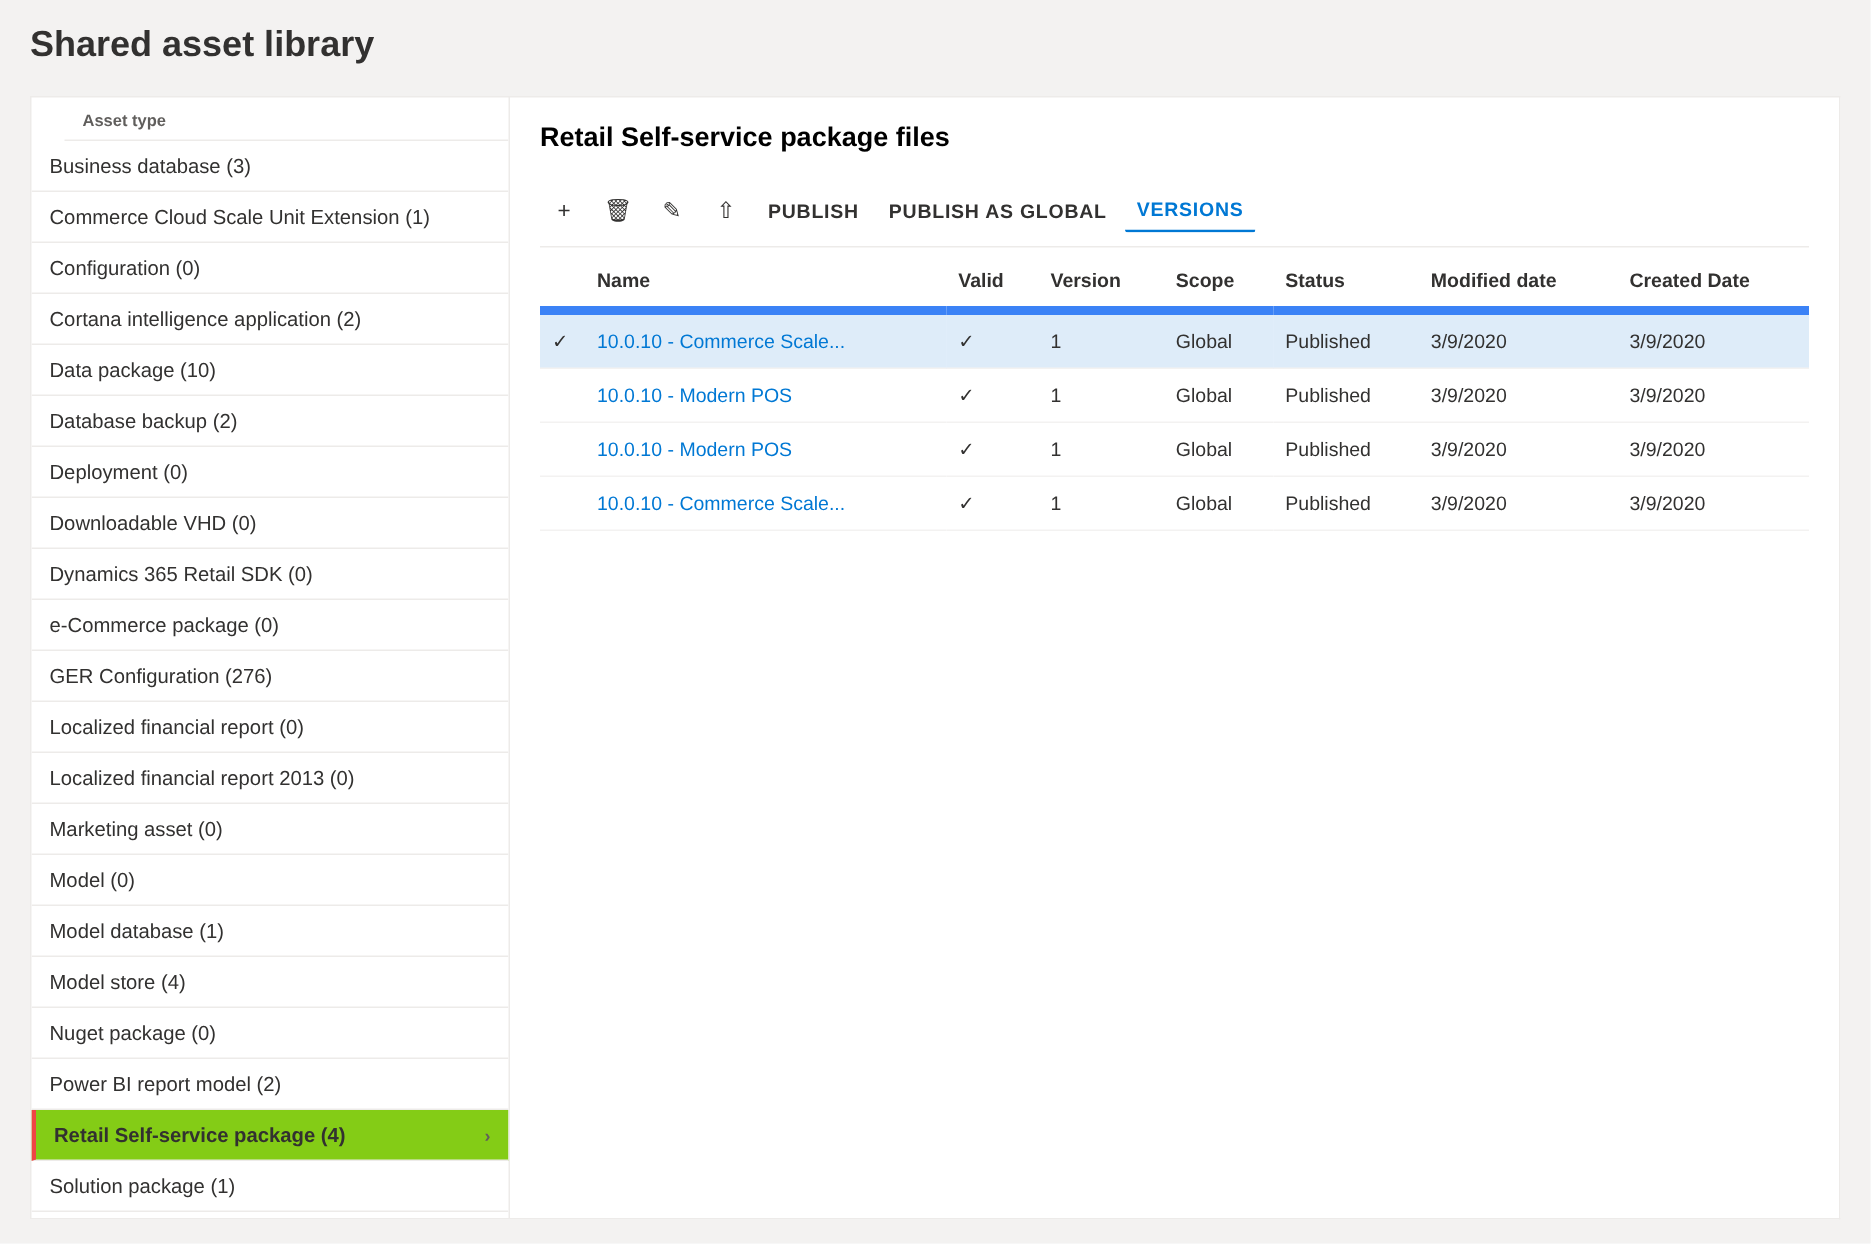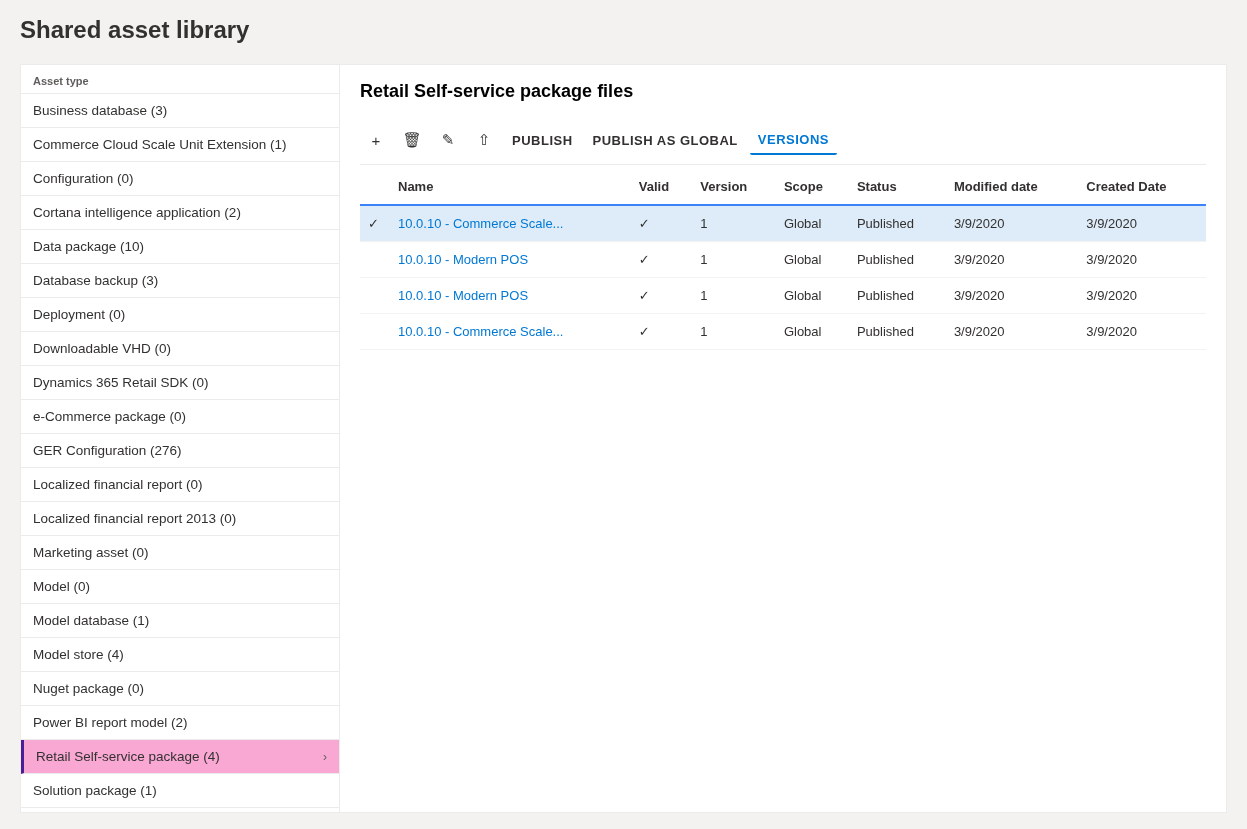--- a/index.html
+++ b/index.html
@@ -39,35 +39,36 @@
       flex-shrink: 0;
     }
     .sidebar-header {
       font-size: 11px;
       font-weight: 600;
       color: #605e5c;
       padding: 10px 12px 6px 12px;
       border-bottom: 1px solid #edebe9;
       text-transform: none;
       letter-spacing: 0;
+      margin-left: 22px;
     }
     .sidebar-item {
       padding: 9px 12px;
       border-bottom: 1px solid #edebe9;
       cursor: pointer;
       color: #323130;
       font-size: 13.5px;
       display: flex;
       align-items: center;
       justify-content: space-between;
     }
     .sidebar-item.active {
-      border-left: 3px solid #4c1d95;
-      background: #f9a8d4;
-      font-weight: 400;
+      border-left: 3px solid #ef4444;
+      background: #84cc16;
+      font-weight: 700;
     }
     .sidebar-item.active .item-label {
       color: #323130;
     }
     .sidebar-item .chevron-icon {
       color: #605e5c;
       font-size: 12px;
     }
     
     .main-panel {
@@ -127,21 +128,21 @@
       flex: 1;
       overflow-y: auto;
       padding: 0 20px;
     }
     table {
       width: 100%;
       border-collapse: collapse;
       margin-top: 4px;
     }
     thead tr {
-      border-bottom: 2px solid #3b82f6;
+      border-bottom: 6px solid #3b82f6;
     }
     th {
       text-align: left;
       padding: 10px 8px;
       font-size: 13px;
       font-weight: 600;
       color: #323130;
       white-space: nowrap;
     }
     th.check-col {
@@ -191,21 +192,21 @@
         <div class="sidebar-item">
           <span class="item-label">Configuration (0)</span>
         </div>
         <div class="sidebar-item">
           <span class="item-label">Cortana intelligence application (2)</span>
         </div>
         <div class="sidebar-item">
           <span class="item-label">Data package (10)</span>
         </div>
         <div class="sidebar-item">
-          <span class="item-label">Database backup (3)</span>
+          <span class="item-label">Database backup (2)</span>
         </div>
         <div class="sidebar-item">
           <span class="item-label">Deployment (0)</span>
         </div>
         <div class="sidebar-item">
           <span class="item-label">Downloadable VHD (0)</span>
         </div>
         <div class="sidebar-item">
           <span class="item-label">Dynamics 365 Retail SDK (0)</span>
         </div>

